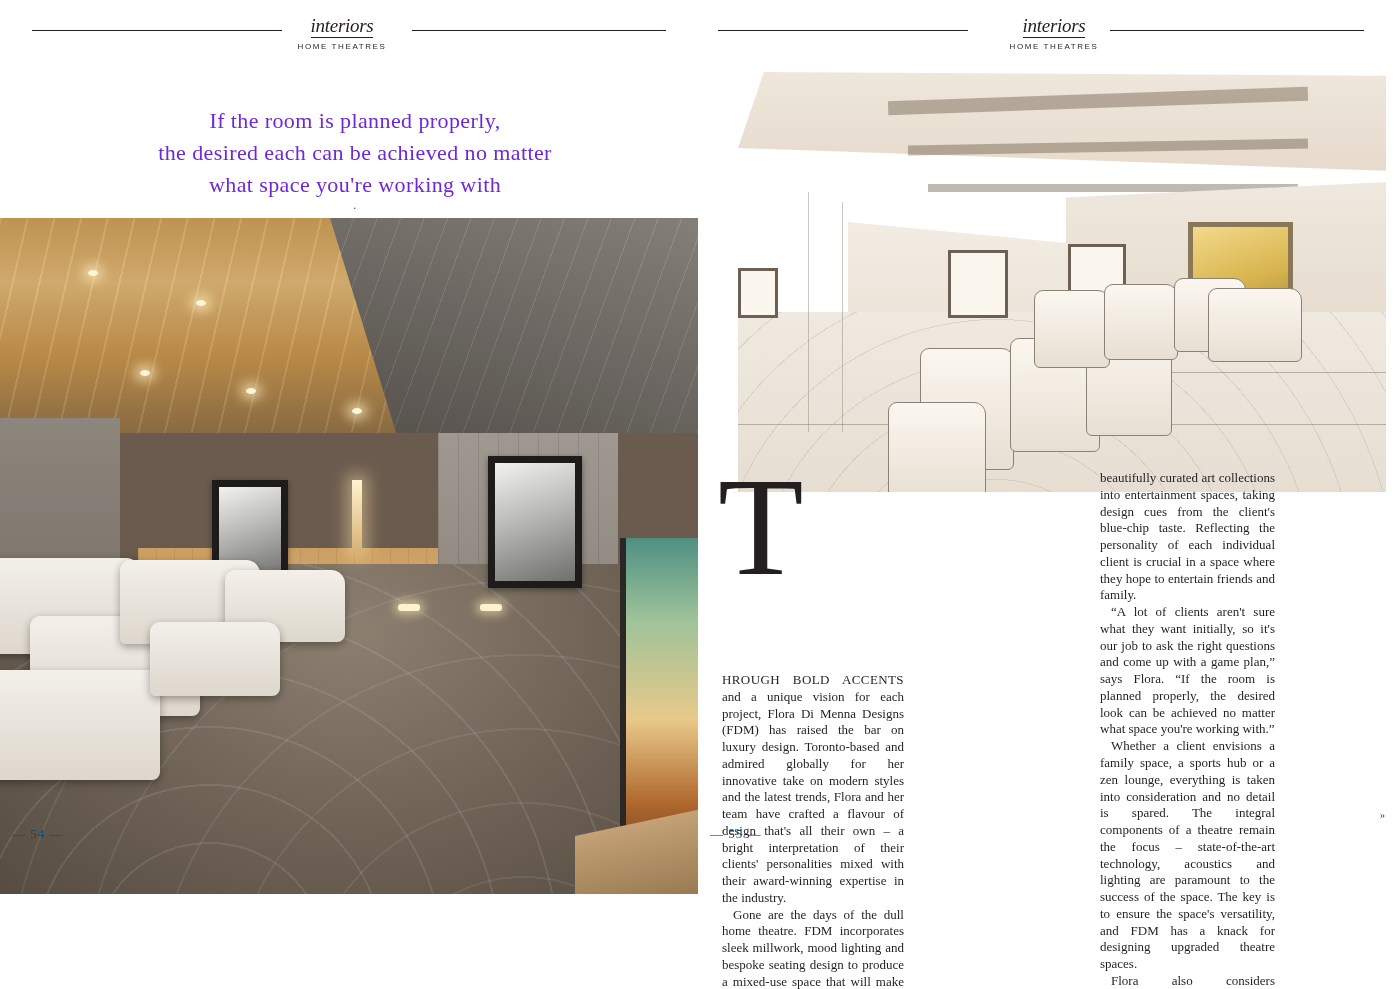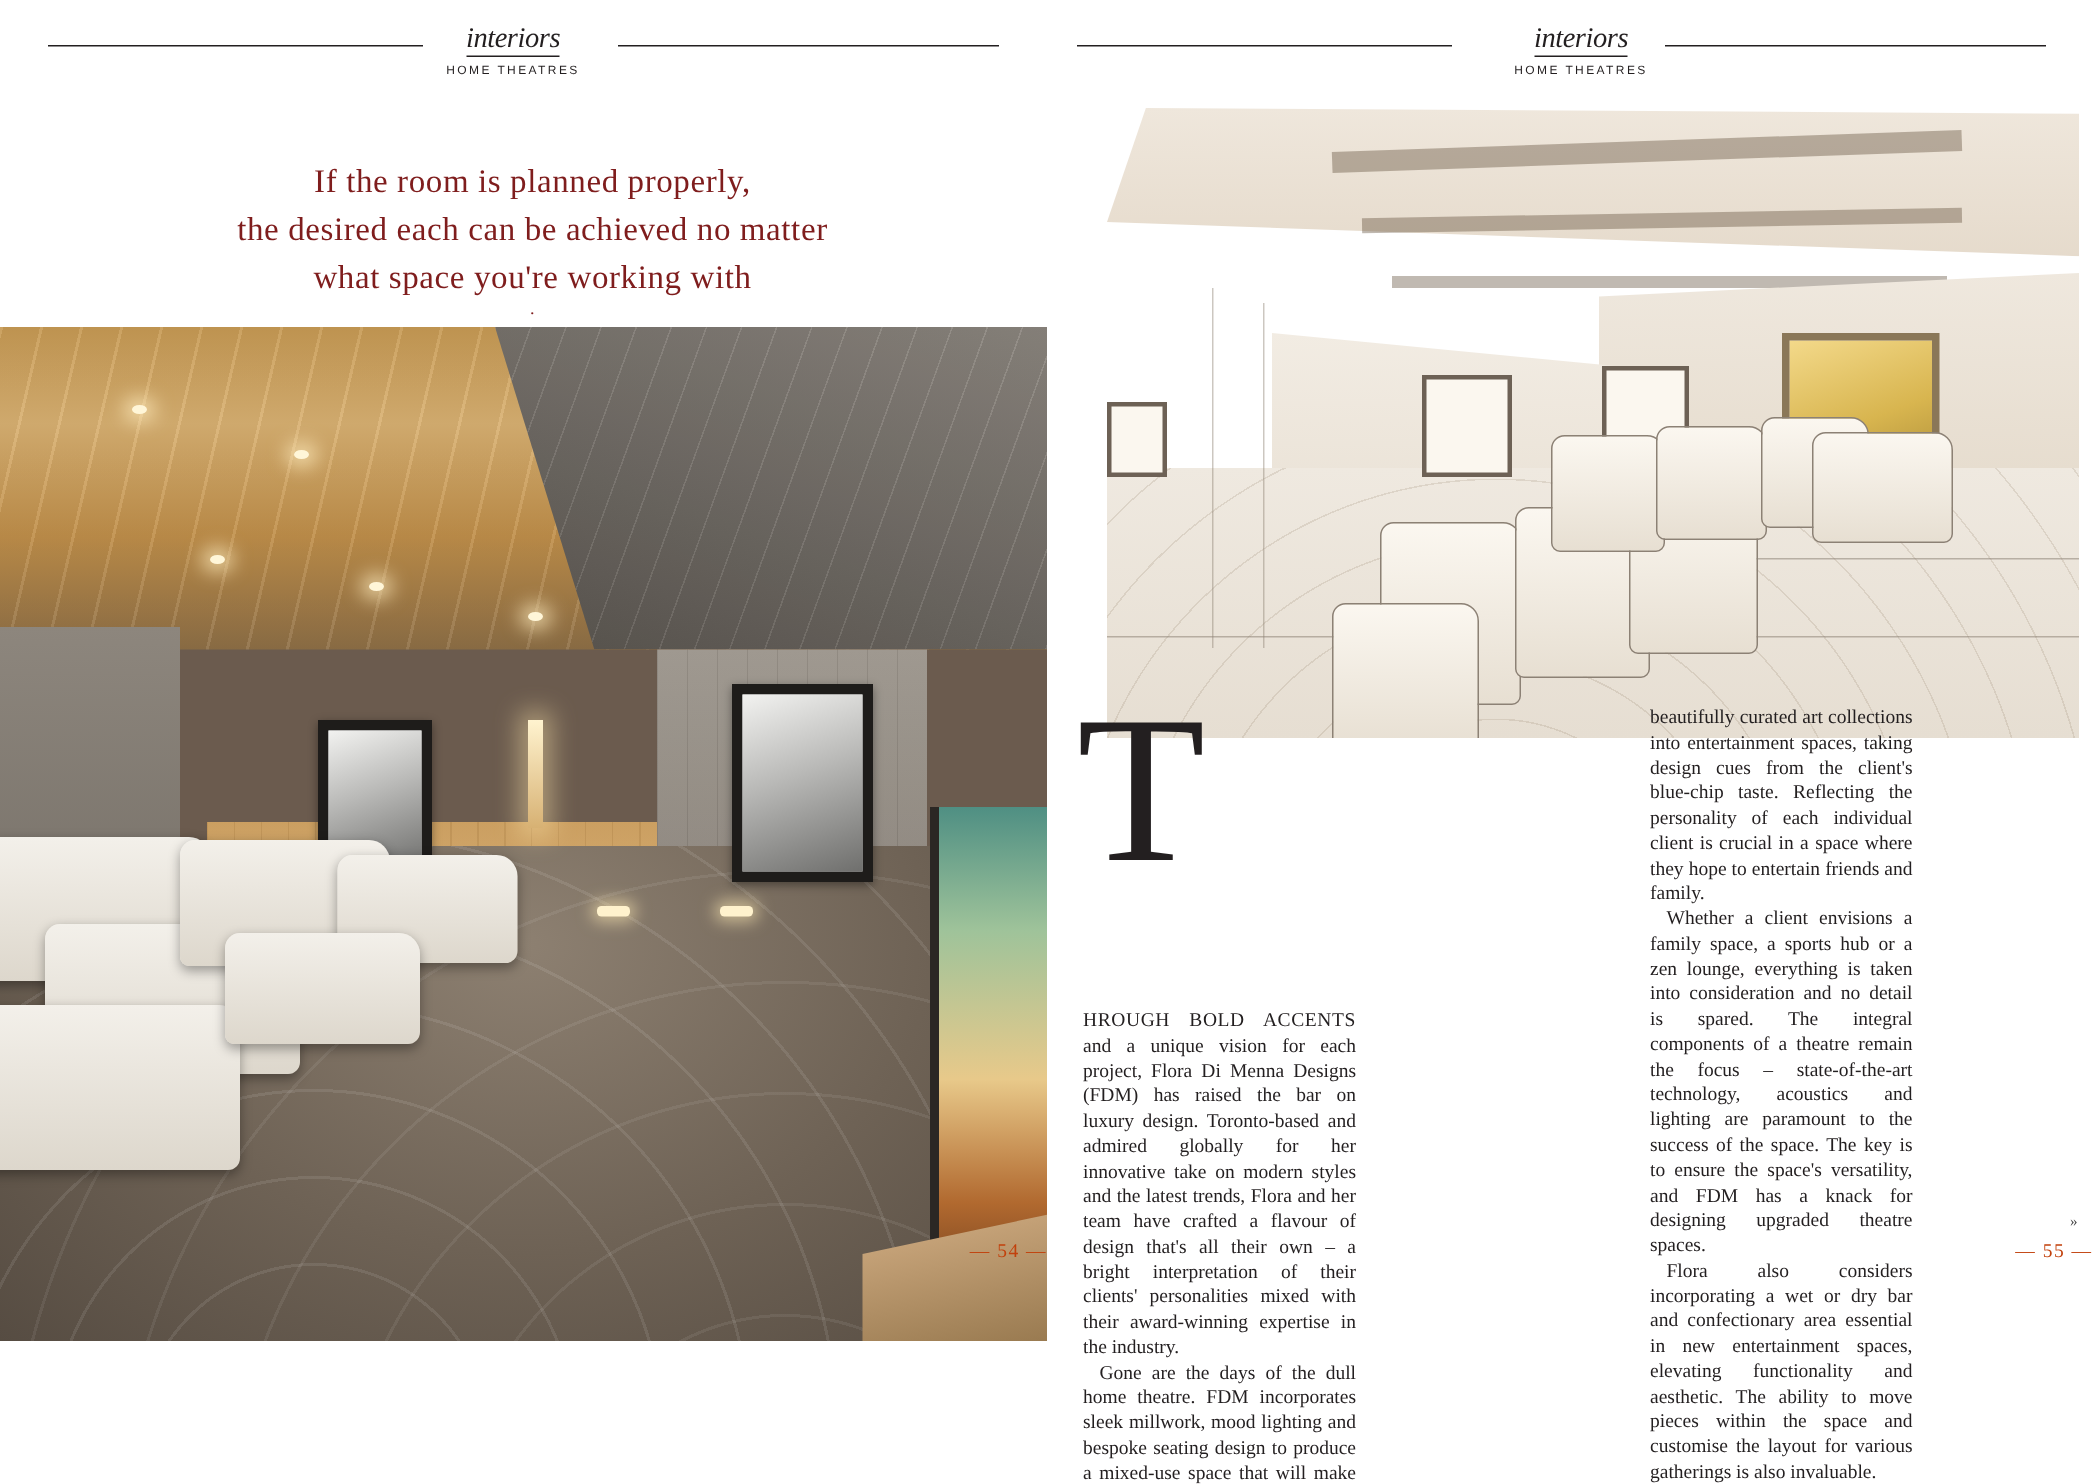--- a/index.html
+++ b/index.html
@@ -74,21 +74,21 @@
   
   .pull-quote {
     position: absolute;
     left: 120px;
     top: 105px;
     width: 470px;
     font-family: "Liberation Serif", serif;
     font-size: 22px;
     line-height: 1.45;
     letter-spacing: 0.4px;
-    color: #7f1d1d;
+    color: #6d28d9;
     text-align: center;
   }
   .pull-quote .l1 { display:block; }
   .pull-quote .l2 { display:block; }
   .pull-quote .l3 { display:block; }
   .pull-quote .dot {
     display:block;
     text-align:center;
     font-size: 12px;
     margin-top: -4px;
@@ -202,25 +202,26 @@
   }
   .steplight{
     position:absolute; width:22px;height:7px;border-radius:3px;
     background:#fff2cd; box-shadow:0 0 10px 4px rgba(255,235,180,.55);
   }
 
   .folio {
     position: absolute;
     bottom: 20px;
     width: 100%;
-    text-align: right;
+    text-align: left;
     font-family: "Liberation Serif", serif;
     font-size: 13px;
     letter-spacing: 1px;
-    color: #c2410c;
+    color: #0c4a6e;
+    padding-left: 12px;
   }
 
   
   .sketch {
     position: absolute;
     left: 40px;
     top: 72px;
     width: 648px;
     height: 420px;
     background: #ffffff;
@@ -439,20 +440,21 @@
     </div>
 
     <div class="cols">
       <div class="col col-a">
         <p class="first"><span class="smallcaps">HROUGH BOLD ACCENTS</span><span> and a unique vision for each project, Flora Di Menna Designs (FDM) has raised the bar on luxury design. Toronto-based and admired globally for her innovative take on modern styles and the latest trends, Flora and her team have crafted a flavour of design that's all their own – a bright interpretation of their clients' personalities mixed with their award-winning expertise in the industry.</span></p>
         <p>Gone are the days of the dull home theatre. FDM incorporates sleek millwork, mood lighting and bespoke seating design to produce a mixed-use space that will make you take to entertain every weekend. More than ever, Flora is also incorporating</p>
       </div>
 
       <div class="col col-c">
         <p class="first">beautifully curated art collections into entertainment spaces, taking design cues from the client's blue-chip taste. Reflecting the personality of each individual client is crucial in a space where they hope to entertain friends and family.</p>
+        <p>“A lot of clients aren't sure what they want initially, so it's our job to ask the right questions and come up with a game plan,” says Flora. “If the room is planned properly, the desired look can be achieved no matter what space you're working with.”</p>
         <p>Whether a client envisions a family space, a sports hub or a zen lounge, everything is taken into consideration and no detail is spared. The integral components of a theatre remain the focus – state-of-the-art technology, acoustics and lighting are paramount to the success of the space. The key is to ensure the space's versatility, and FDM has a knack for designing upgraded theatre spaces.</p>
         <p>Flora also considers incorporating a wet or dry bar and confectionary area essential in new entertainment spaces, elevating functionality and aesthetic. The ability to move pieces within the space and customise the layout for various gatherings is also invaluable.</p>
       </div>
     </div>
 
 
     <div class="tiny-corner">»</div>
 
     <div class="folio">— 55 —</div>
   </div>

